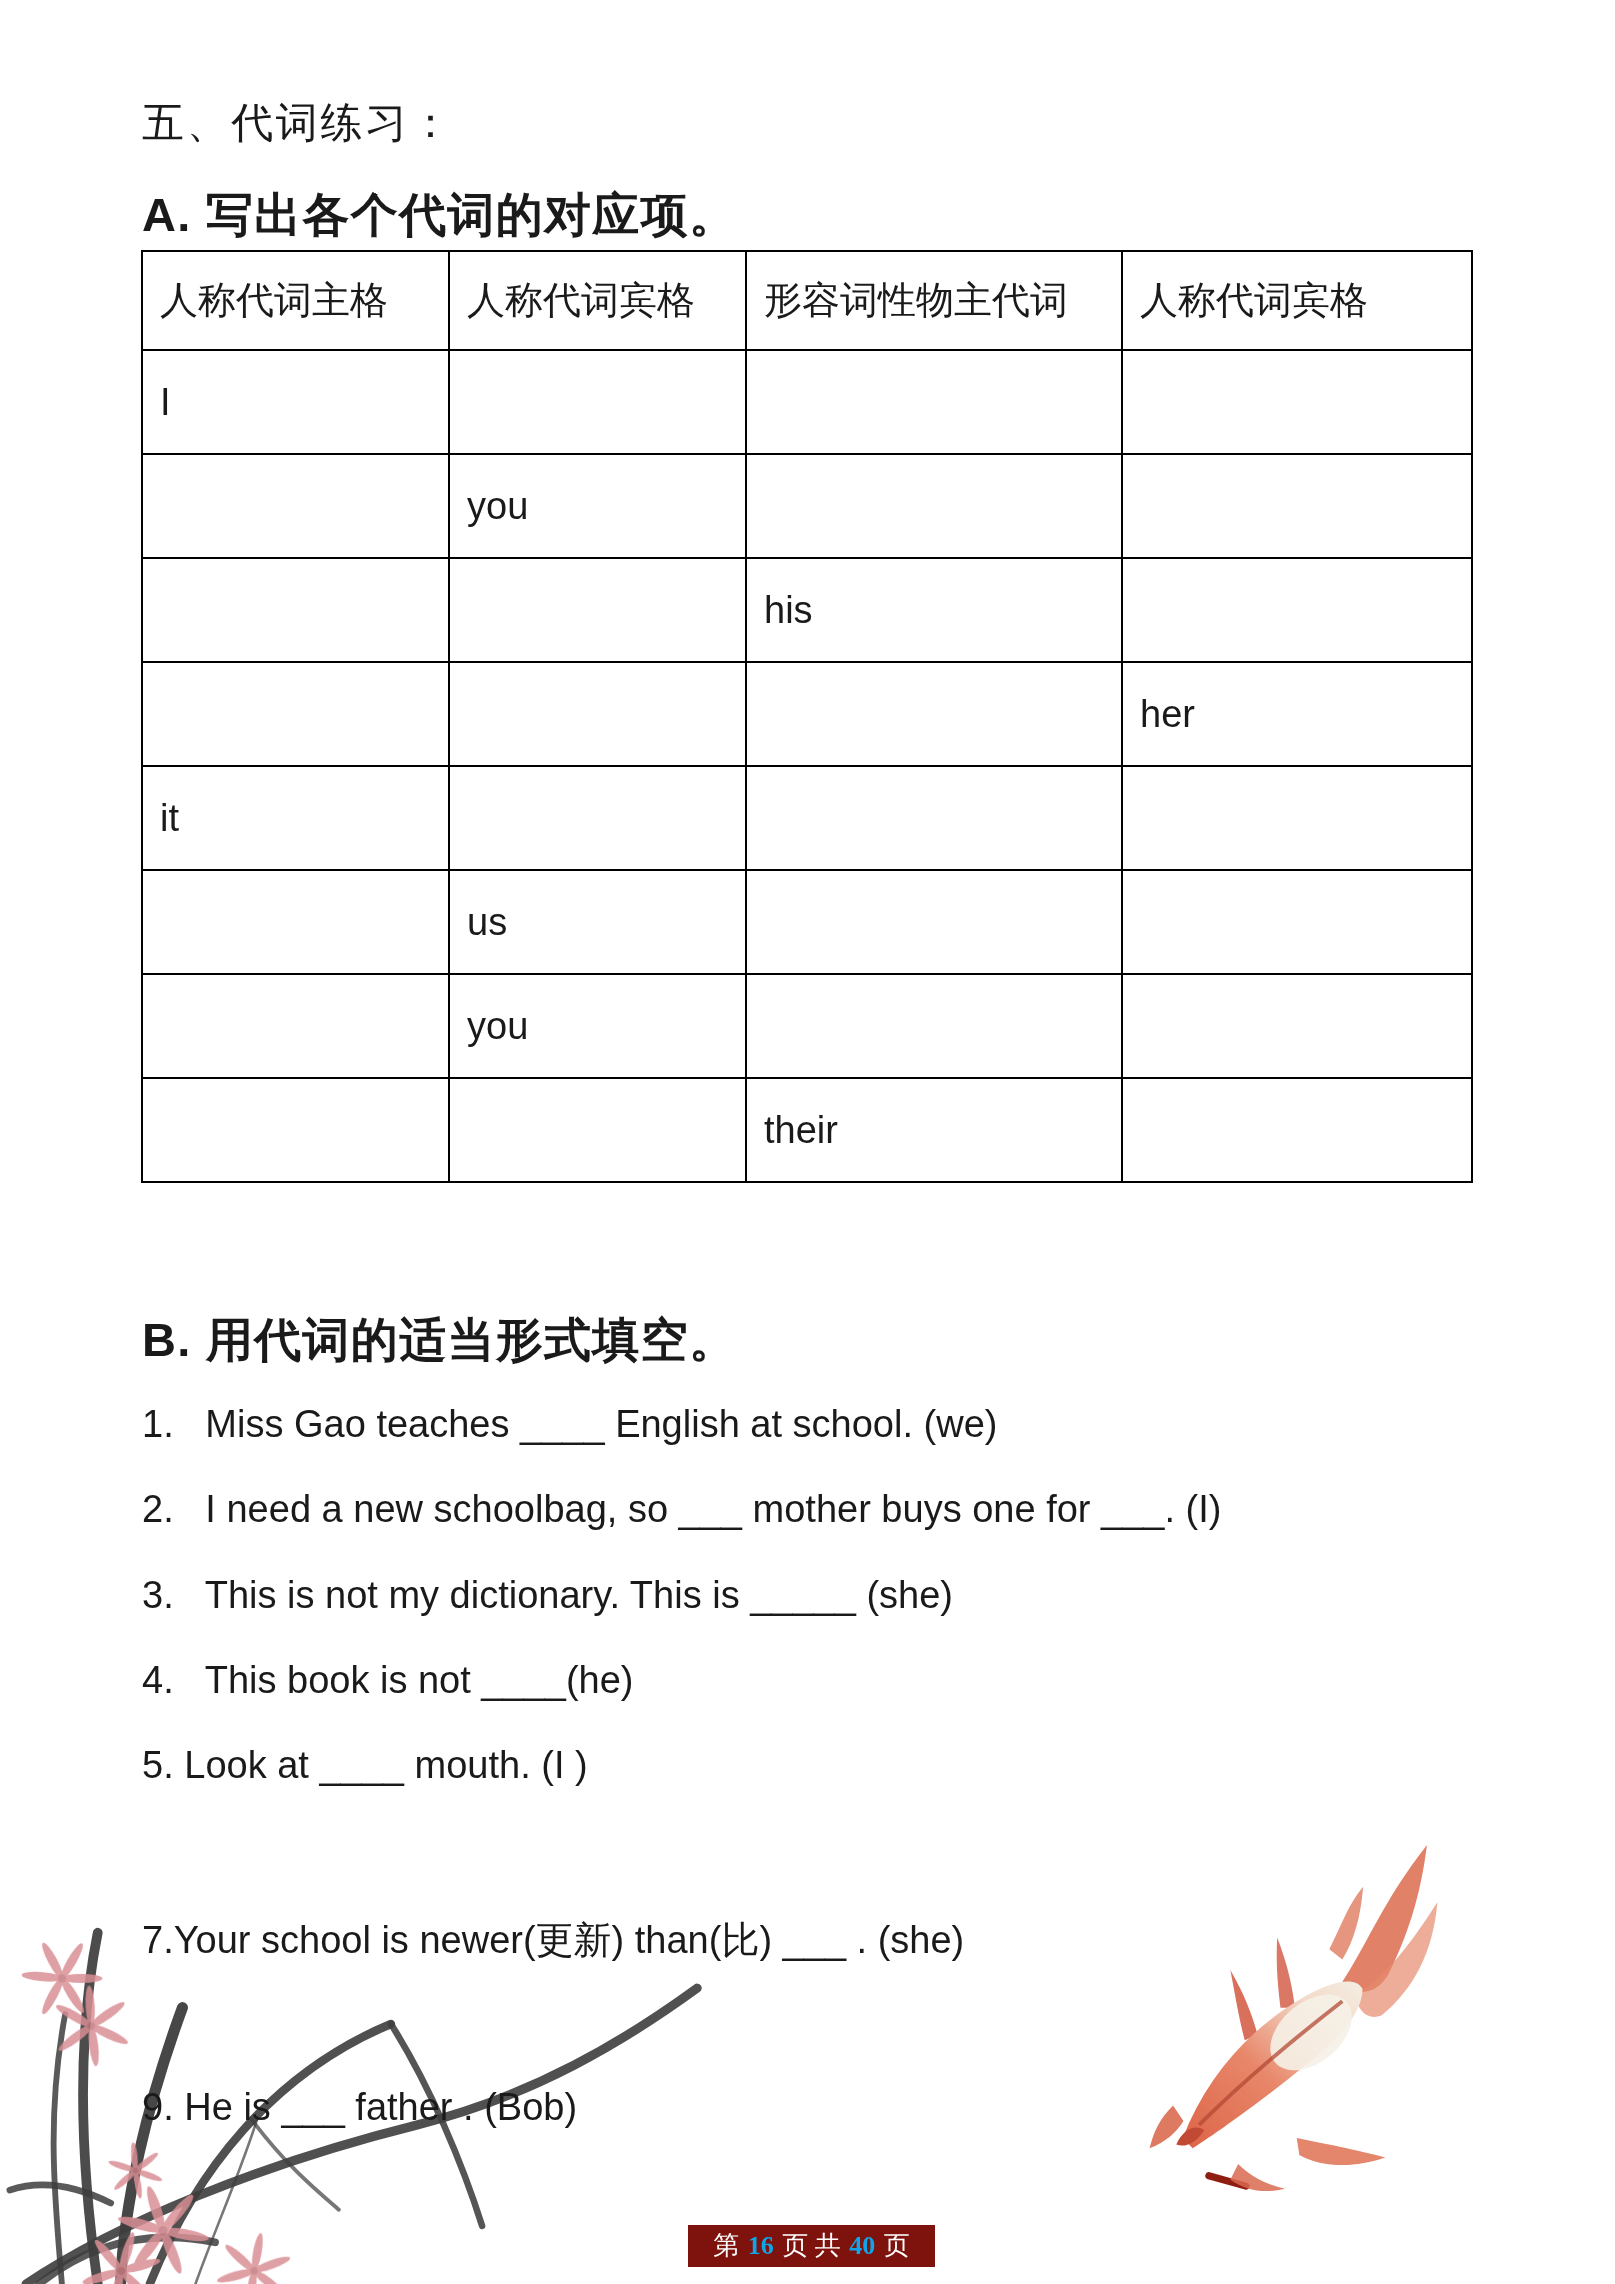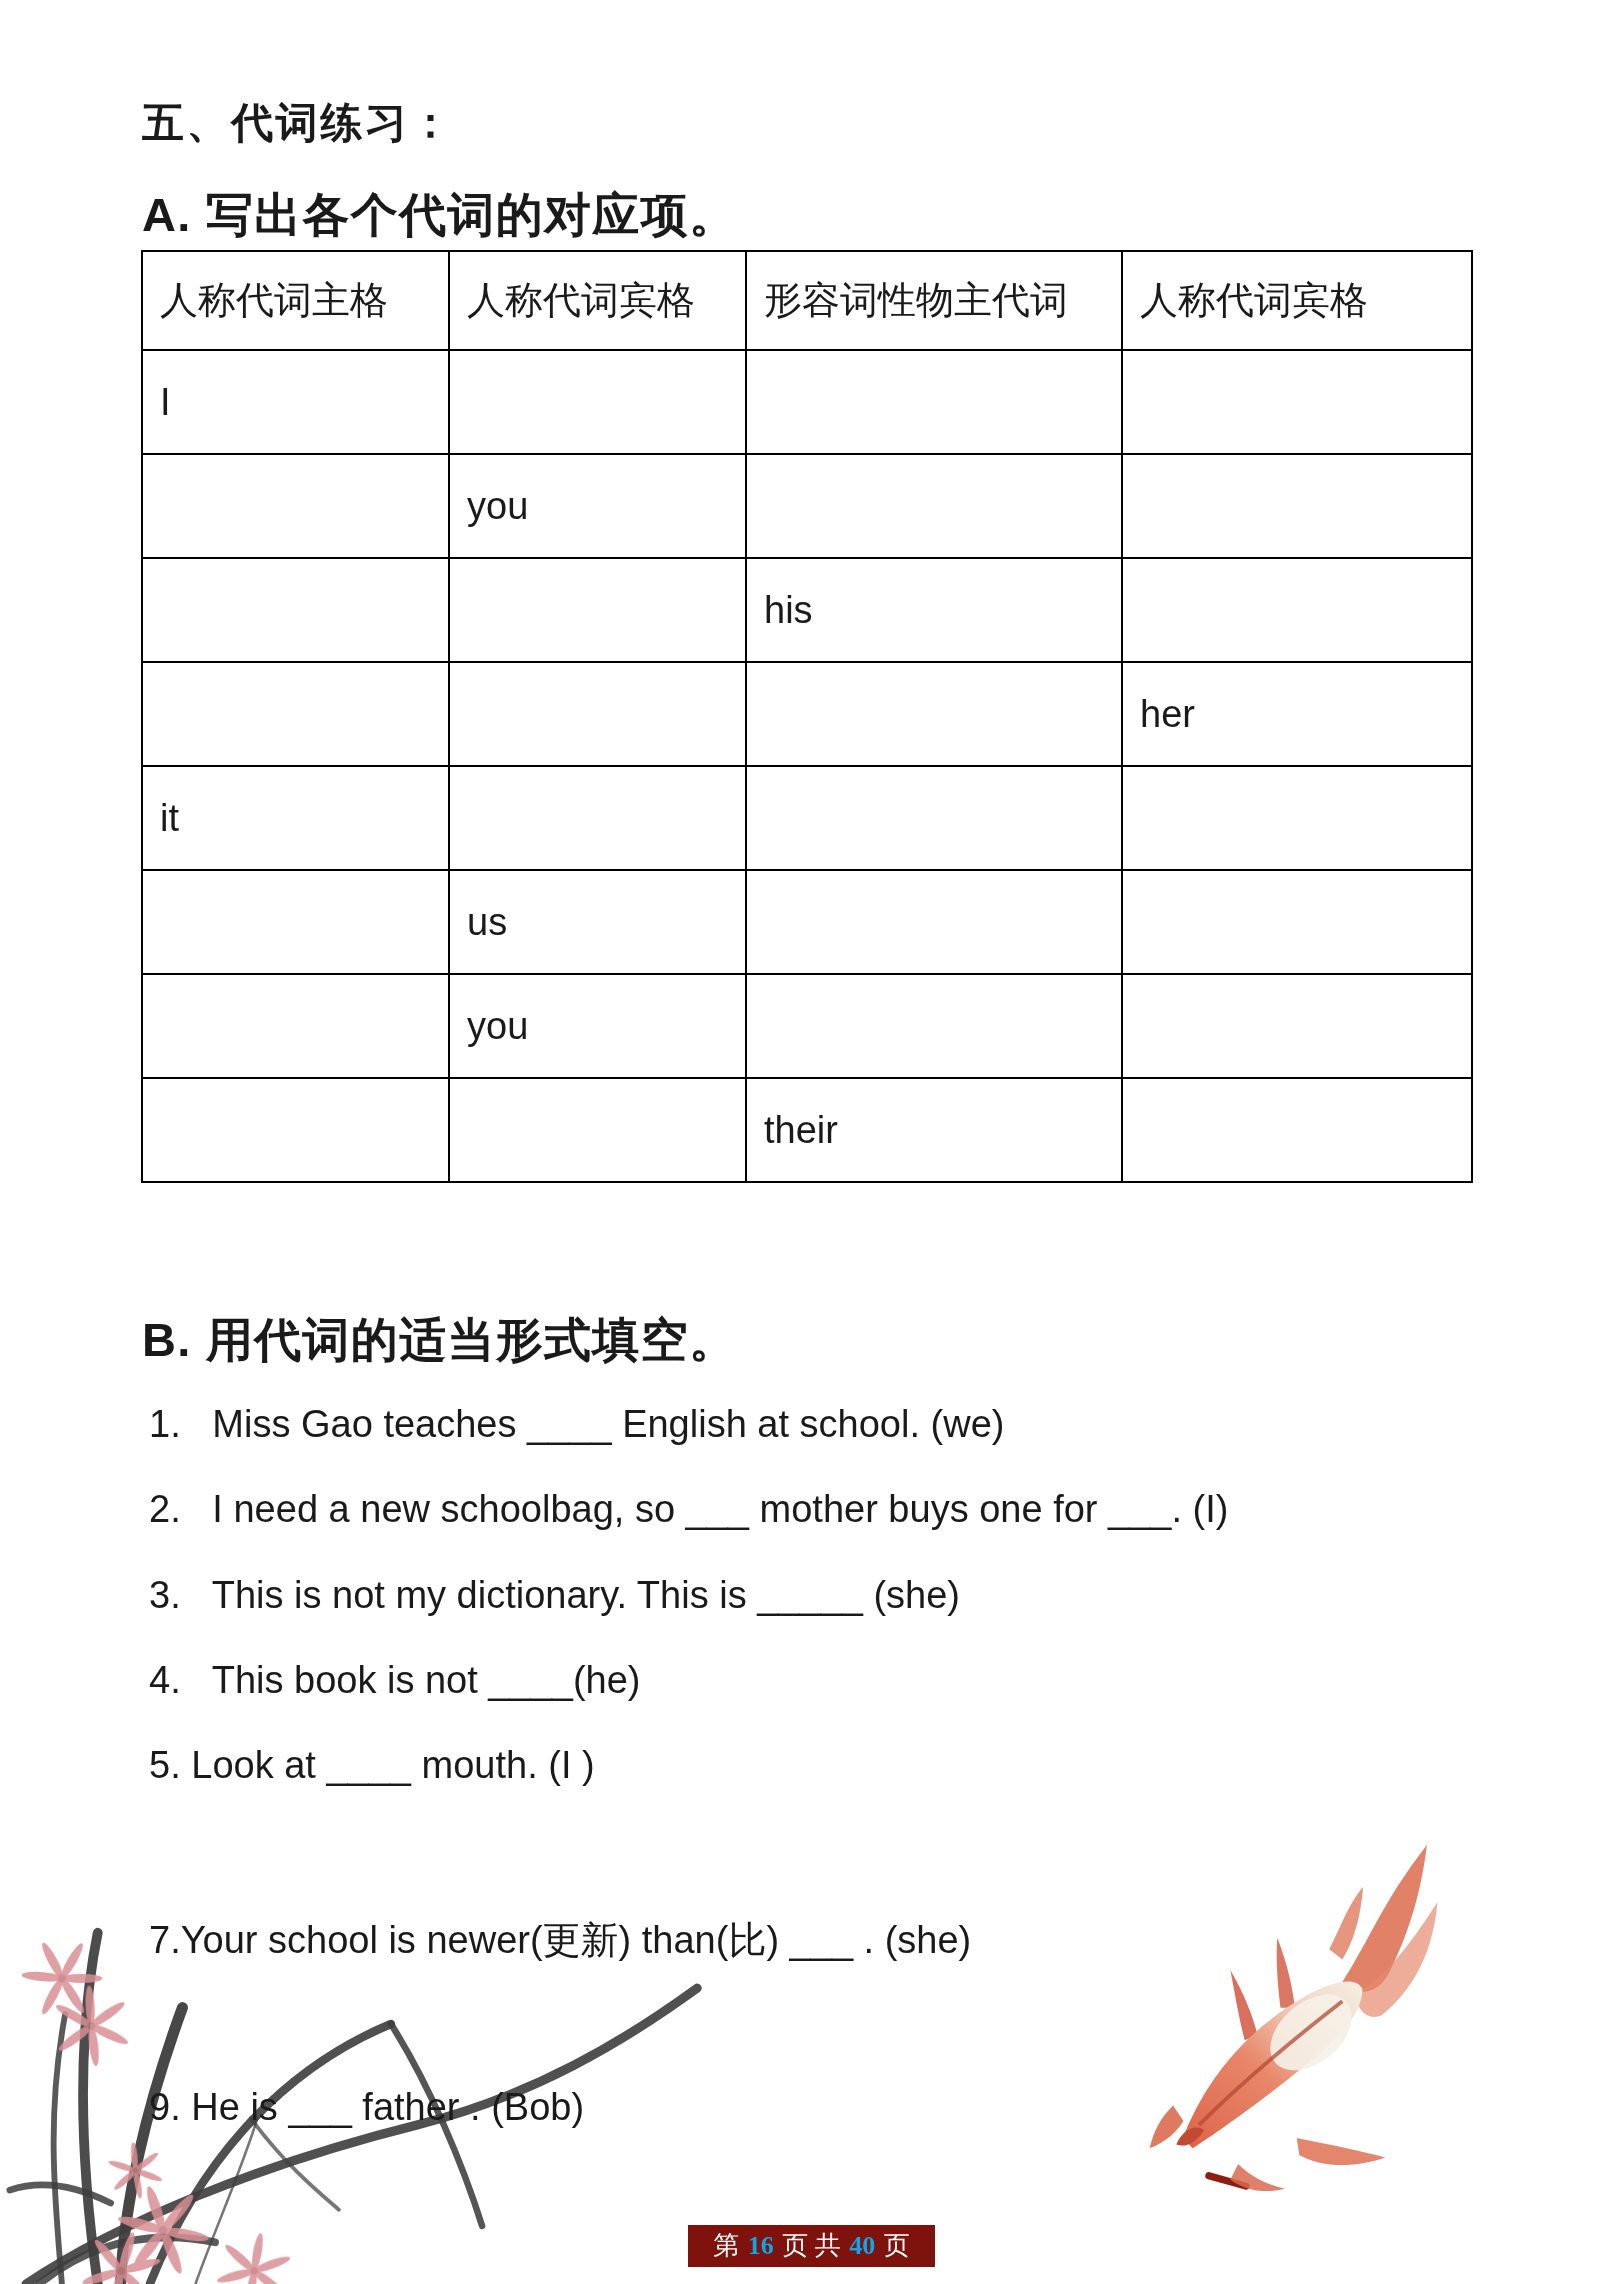--- a/index.html
+++ b/index.html
@@ -4,21 +4,21 @@
 <style>
   html,body{margin:0;padding:0;}
   body{
     width:1616px;height:2284px;position:relative;background:#ffffff;
     font-family:"Liberation Sans","DejaVu Sans",sans-serif;color:#1a1a1a;
     overflow:hidden;
   }
   .layer{position:absolute;}
   
   .doc-title{
-    left:142px;top:95px;font-size:42px;font-weight:bold;letter-spacing:2.6px;
+    left:142px;top:95px;font-size:42px;font-weight:normal;letter-spacing:2.6px;
   }
   .part-heading{font-size:47px;letter-spacing:1.3px;font-weight:bold;}
   .part-a{left:142px;top:184px;}
   .part-b{left:142px;top:1309px;}
   
   table.pronoun{
     position:absolute;left:141px;top:250px;width:1330px;
     border-collapse:collapse;table-layout:fixed;padding-left:44px;
   }
   table.pronoun th, table.pronoun td{
@@ -27,21 +27,21 @@
     font-weight:normal;text-align:left;vertical-align:middle;
     padding:0 0 0 17px;font-size:38px;overflow:hidden;
   }
   table.pronoun th{height:97px;}
   table.pronoun td{height:102px;}
   
   .ex-item{
     position:absolute;left:142px;height:52px;font-size:38px;white-space:pre;
     z-index:2;
   }
-  .exercise-wrap{left:0;top:0;width:1579px;height:2284px;z-index:2;pointer-events:none;margin-left:7px;}
+  .exercise-wrap{left:0;top:0;width:1579px;height:2284px;z-index:2;pointer-events:none;}
   
   .page-footer{
     left:688px;top:2225px;width:247px;height:42px;z-index:3;
     display:flex;align-items:center;justify-content:center;gap:8.5px;
     color:#ffffff;font-family:"Liberation Serif","DejaVu Serif",serif;
     font-size:26px;line-height:42px;white-space:nowrap;
   }
   .page-footer b{font-weight:bold;color:#0ea5e9;}
   
   .orchid-decoration{left:0;top:1919px;width:847px;height:365px;z-index:1;}

